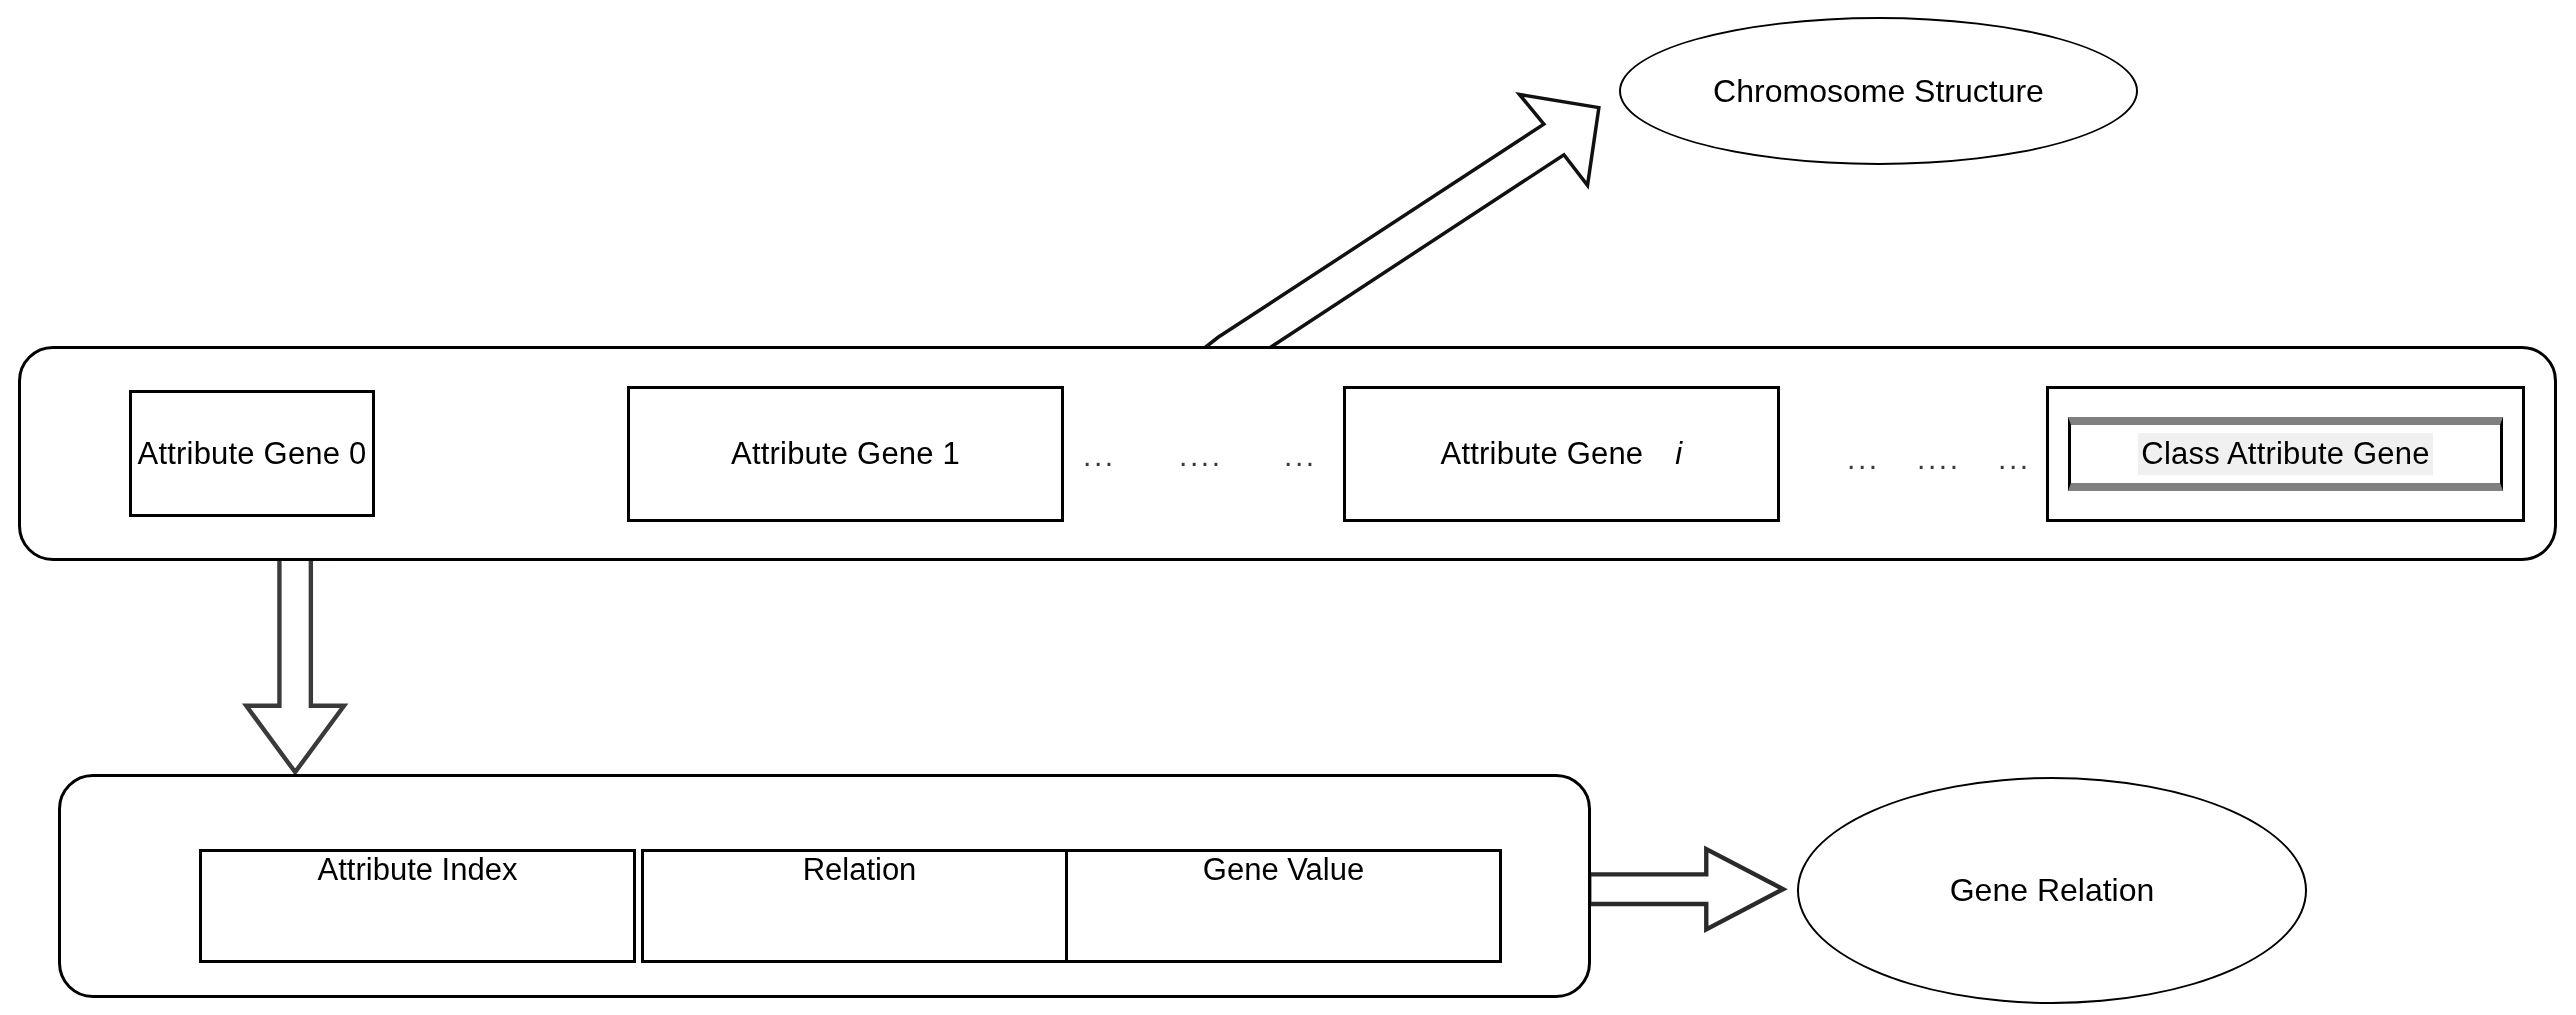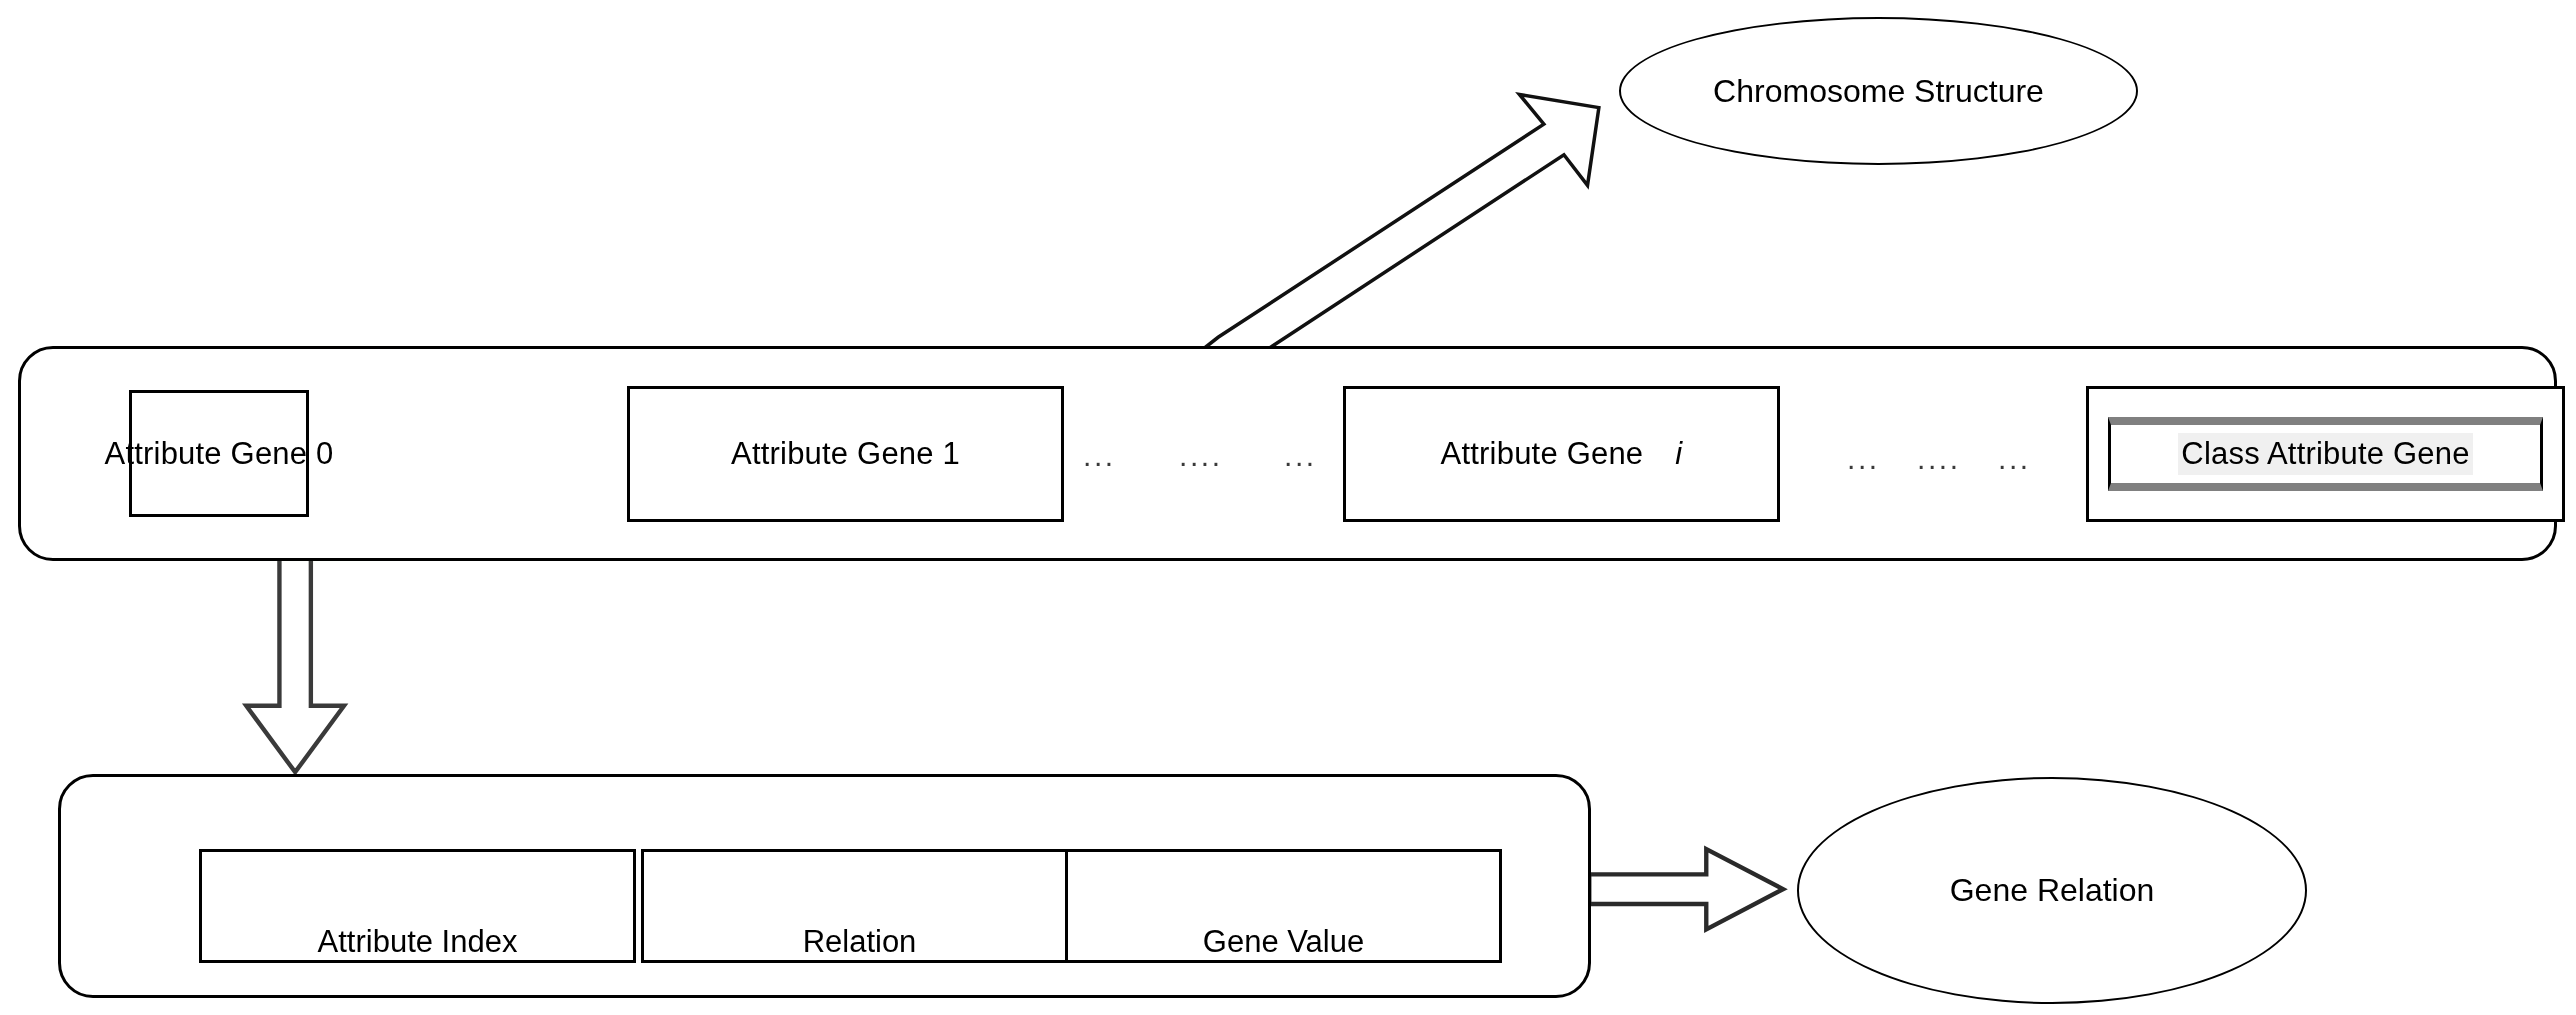--- a/index.html
+++ b/index.html
@@ -48,28 +48,27 @@
     box-sizing: border-box;
     border: 3.5px solid #000000;
     background: #ffffff;
     display: flex;
     align-items: center;
     justify-content: center;
     font-size: 31px;
     white-space: nowrap;
     letter-spacing: 0.2px;
   }
-  #gene-cell-0 { left: 129px; top: 390px; width: 180px; height: 127px; }
+  #gene-cell-0 { left: 129px; top: 390px; width: 246px; height: 127px; }
   #gene-cell-1 { left: 627px; top: 386px; width: 437px; height: 136px; }
   #gene-cell-i { left: 1343px; top: 386px; width: 437px; height: 136px; gap: 32px; }
   #gene-cell-class {
     left: 2046px; top: 386px; width: 479px; height: 136px;
     display: block;
     padding: 0;
-    margin-left: 40px;
   }
   
   .class-inner {
     position: absolute;
     left: 19px;
     top: 28px;
     right: 19px;
     bottom: 28px;
     box-sizing: border-box;
     border-top: 8.7px solid #808080;
@@ -114,21 +113,21 @@
     background: #e6e6e6;
     box-shadow: 0 0 19px 7.9px #ccf0b8;
   }
   
   .struct-cell {
     position: absolute;
     box-sizing: border-box;
     border: 3.5px solid #000000;
     background: #ffffff;
     display: flex;
-    align-items: flex-end;
+    align-items: flex-start;
     justify-content: center;
     font-size: 31px;
     white-space: nowrap;
     height: 114px;
     top: 849px;
   }
   #struct-cell-0 { left: 199px; width: 437px; }
   #struct-cell-1 { left: 641px; width: 437px; }
   #struct-cell-2 { left: 1065px; width: 437px; }
   

